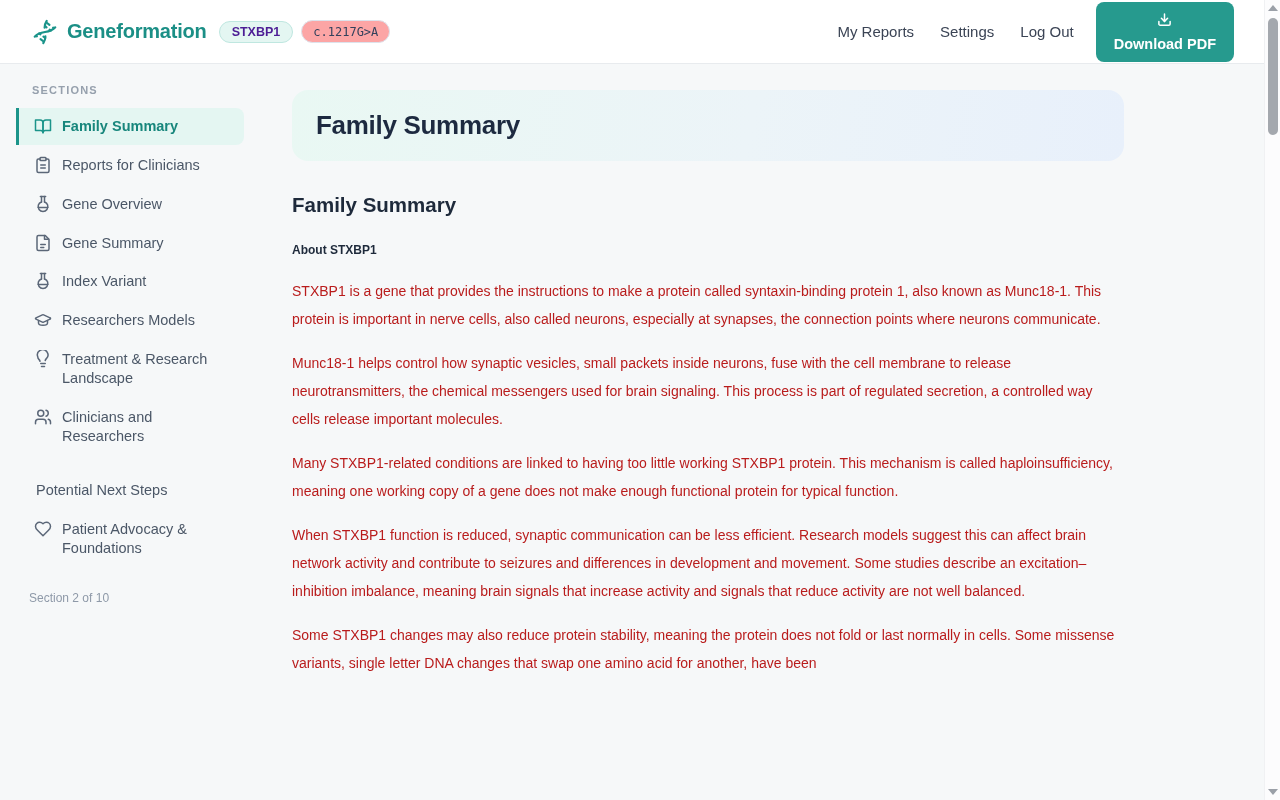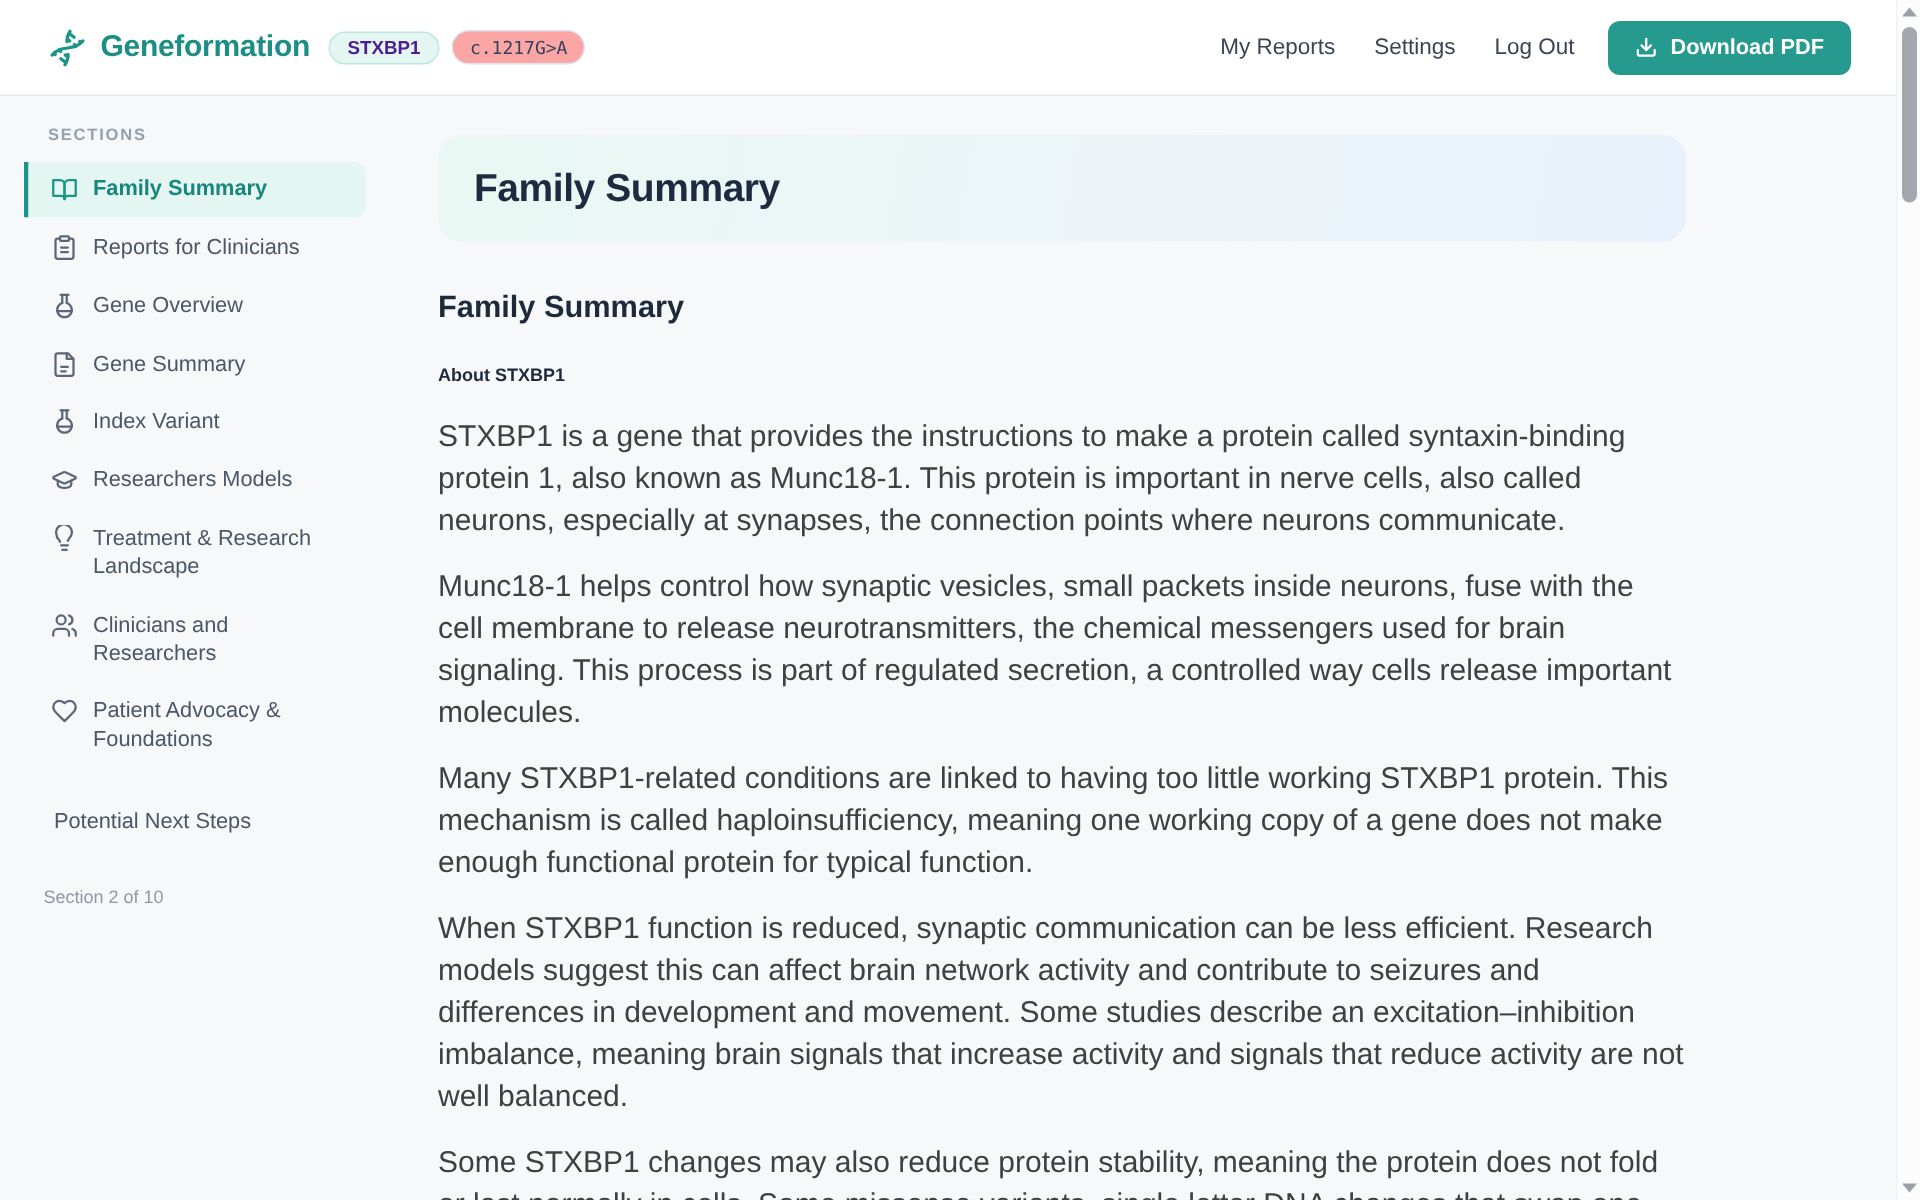--- a/index.html
+++ b/index.html
@@ -31,21 +31,21 @@
     font-family: "DejaVu Sans Mono", "Liberation Mono", monospace;
     font-size: 12px; padding: 3.5px 11px; border-radius: 999px;
   }
   .header-spacer { flex: 1; }
   .nav { display: flex; align-items: center; gap: 26px; }
   .nav a { color: #3b4455; font-size: 15px; text-decoration: none; cursor: pointer; }
   .btn-download {
     margin-left: 22px; background: #269a8e; color: #ffffff; border: none;
     display: flex; align-items: center; gap: 9px;
     font-size: 14.5px; font-weight: bold; font-family: inherit;
-    padding: 10px 18px; border-radius: 8px; cursor: pointer;
+    padding: 10px 18px; border-radius: 8px; cursor: pointer; flex-direction: column;
   }
 
   
   .sidebar {
     position: absolute; left: 0; top: 64px; width: 256px; bottom: 0;
     padding: 14px 12px 0 16px;
   }
   .sidebar-heading {
     color: #96a0ad; font-size: 11px; font-weight: bold;
     letter-spacing: 1.2px; margin: 6px 0 12px 16px;
@@ -72,21 +72,21 @@
   }
   .content { width: 832px; }
   .hero {
     height: 71px; border-radius: 16px;
     background: linear-gradient(100deg, #e9f8f3 0%, #ecf4f8 55%, #e8f0fb 100%);
     display: flex; align-items: center; padding: 0 24px; margin-bottom: 32px;
   }
   .hero h1 { font-size: 26px; font-weight: bold; color: #1d2a40; letter-spacing: -0.3px; }
   .content h2 { font-size: 20.5px; font-weight: bold; color: #1e2a3b; margin: 0 0 26px 0; }
   .content h3 { font-size: 12px; font-weight: bold; color: #1e2a3b; margin: 26px 0 20px 0; }
-  .content p { font-size: 20px; line-height: 28px; color: #404040; margin: 0 0 16px 0; }
+  .content p { font-size: 14px; line-height: 28px; color: #b91c1c; margin: 0 0 16px 0; }
 
   
   .scrollbar {
     position: absolute; right: 0; top: 0; width: 16px; height: 800px;
     background: #fcfcfd; border-left: 1px solid #f0f1f3;
   }
   .sb-arrow { position: absolute; left: 0; width: 16px; height: 16px; display: flex; align-items: center; justify-content: center; cursor: pointer; }
   .sb-arrow.up { top: 0; }
   .sb-arrow.down { bottom: 0; }
   .sb-arrow .tri { width: 0; height: 0; border-left: 5px solid transparent; border-right: 5px solid transparent; }
@@ -235,31 +235,31 @@
           <svg width="18" height="18" viewBox="0 0 24 24" fill="none" stroke="currentColor" stroke-width="2" stroke-linecap="round" stroke-linejoin="round">
             <path d="M16 21v-2a4 4 0 0 0-4-4H6a4 4 0 0 0-4 4v2"></path>
             <circle cx="9" cy="7" r="4"></circle>
             <path d="M22 21v-2a4 4 0 0 0-3-3.87"></path>
             <path d="M16 3.13a4 4 0 0 1 0 7.75"></path>
           </svg>
         </span>
         <span>Clinicians and Researchers</span>
       </div>
 
-      <div class="side-item">
-        <span class="icn">
-          <svg width="18" height="18" viewBox="0 0 24 24" fill="none" stroke="currentColor" stroke-width="2" stroke-linecap="round" stroke-linejoin="round">
-            <path d="M19 14c1.49-1.46 3-3.21 3-5.5A5.5 5.5 0 0 0 16.5 3c-1.76 0-3 .5-4.5 2-1.5-1.5-2.74-2-4.5-2A5.5 5.5 0 0 0 2 8.5c0 2.29 1.51 4.04 3 5.5l7 7z"></path>
-          </svg>
-        </span>
-        <span>Patient Advocacy &amp; Foundations</span>
-      </div>
-
       <div class="side-item noicon">
         <span>Potential Next Steps</span>
+      </div>
+
+      <div class="side-item">
+        <span class="icn">
+          <svg width="18" height="18" viewBox="0 0 24 24" fill="none" stroke="currentColor" stroke-width="2" stroke-linecap="round" stroke-linejoin="round">
+            <path d="M19 14c1.49-1.46 3-3.21 3-5.5A5.5 5.5 0 0 0 16.5 3c-1.76 0-3 .5-4.5 2-1.5-1.5-2.74-2-4.5-2A5.5 5.5 0 0 0 2 8.5c0 2.29 1.51 4.04 3 5.5l7 7z"></path>
+          </svg>
+        </span>
+        <span>Patient Advocacy &amp; Foundations</span>
       </div>
 
       <div class="sidebar-footer">Section 2 of 10</div>
     </div>
 
     <div class="main">
       <div class="content">
         <div class="hero">
           <h1>Family Summary</h1>
         </div>

